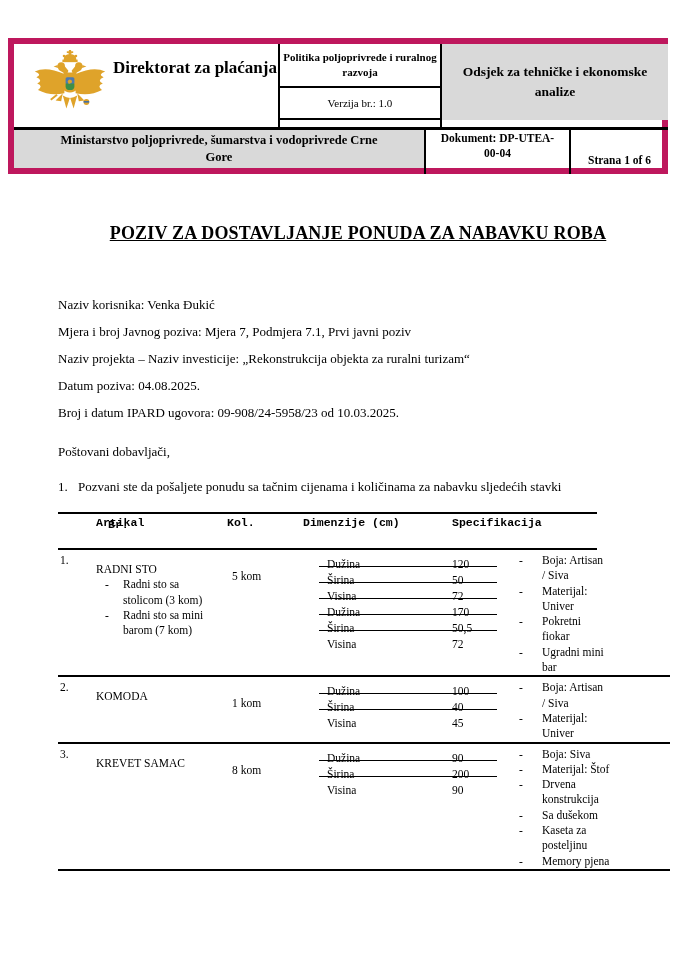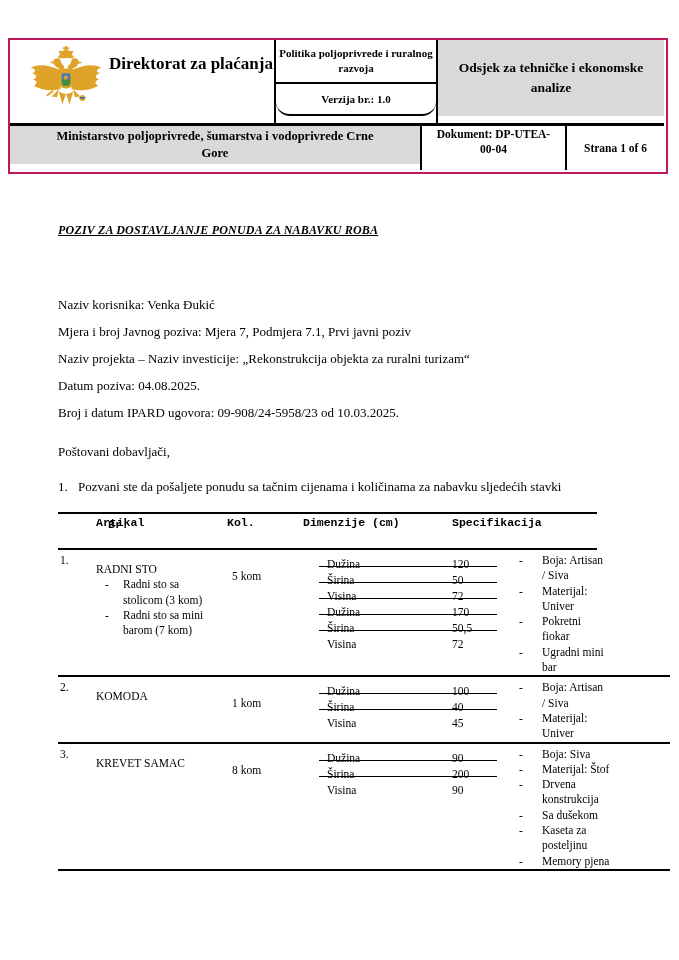--- a/index.html
+++ b/index.html
@@ -3,56 +3,56 @@
 <meta charset="utf-8">
 <style>
   html,body{margin:0;padding:0;}
   body{
     width:679px;height:960px;background:#ffffff;color:#000;
     font-family:"Liberation Serif", serif;
     position:relative;overflow:hidden;
   }
   
   .hdr{position:absolute;left:8px;top:38px;width:660px;height:136px;
-       border:2px solid #be185d;box-sizing:border-box;background:#fff;}
+       border:6px solid #be185d;box-sizing:border-box;background:#fff;}
   .hdr-row1{position:absolute;left:0;top:0;width:654px;height:83px;}
   .hdr-sep{position:absolute;left:0;top:83px;width:654px;height:3px;background:#000;}
   .hdr-row2{position:absolute;left:0;top:86px;width:654px;height:44px;}
   .cell-a{position:absolute;left:0;top:0;width:264px;height:83px;}
   .logo{position:absolute;left:16px;top:6px;width:80px;height:72px;}
   .dir-title{position:absolute;left:98px;top:13px;width:166px;text-align:center;
              font-weight:bold;font-size:17px;line-height:1.35;}
   .vb{position:absolute;top:0;width:2px;height:83px;background:#000;}
   .vb1{left:264px;} .vb2{left:426px;}
   .cell-b{position:absolute;left:266px;top:0;width:160px;height:83px;}
   .cell-b1{height:44px;border-bottom:2px solid #000;box-sizing:border-box;
            display:flex;align-items:center;justify-content:center;text-align:center;
            font-weight:bold;font-size:11px;line-height:1.35;}
   .cell-b2{height:32px;border-bottom:2px solid #000;box-sizing:border-box;
            display:flex;align-items:center;justify-content:center;
-           font-weight:bold;font-size:11px;border-radius:14px;}
+           font-weight:normal;font-size:11px;}
   .cell-c{position:absolute;left:428px;top:0;width:226px;height:83px;}
   .cell-c-in{position:absolute;left:0;top:0;width:226px;height:76px;background:#d9d9d9;
              display:flex;align-items:center;justify-content:center;text-align:center;
              font-weight:bold;font-size:13.5px;line-height:1.5;}
   .vb-r2{position:absolute;top:0;width:2px;height:44px;background:#000;}
   .vb3{left:410px;} .vb4{left:555px;}
   .cell-d{position:absolute;left:0;top:0;width:410px;height:61px;}
   .cell-d-in{position:absolute;left:0;top:0;width:410px;height:38px;background:#d9d9d9;
              display:flex;align-items:center;justify-content:center;text-align:center;
              font-weight:bold;font-size:12.5px;line-height:1.4;white-space:pre-line;}
   .cell-e{position:absolute;left:412px;top:0;width:143px;height:32px;
           display:flex;align-items:center;justify-content:center;text-align:center;
           font-weight:bold;font-size:11.5px;line-height:1.3;padding:0 8px;box-sizing:border-box;}
-  .cell-f{position:absolute;left:557px;top:0;width:97px;height:44px;
+  .cell-f{position:absolute;left:557px;top:8px;width:97px;height:44px;
           display:flex;align-items:center;justify-content:center;
           font-weight:bold;font-size:11.5px;border-radius:14px;}
   
-  .doc-title{position:absolute;left:58px;top:223px;width:600px;
-             font-weight:bold;font-size:12px;letter-spacing:.2px;text-decoration:underline;font-style:italic;}
+  .doc-title{position:absolute;left:58px;top:223px;width:600px;text-align:center;
+             font-weight:bold;font-size:18px;letter-spacing:.2px;text-decoration:underline;}
   .intro{position:absolute;left:58px;top:295px;width:600px;font-size:13px;}
   .intro-line{height:27px;line-height:20px;}
   .salutation{position:absolute;left:58px;top:444px;font-size:13px;}
   .item-line{position:absolute;left:58px;top:479px;width:580px;display:flex;font-size:13px;}
   .item-num{width:20px;flex:none;}
   
   .tbl{position:absolute;left:58px;top:512px;width:612px;font-size:11.5px;}
   .tbl-head{position:relative;width:539px;height:38px;box-sizing:border-box;
             border-top:2px solid #000;border-bottom:2px solid #000;font-weight:bold;}
   .tbl-head span{position:absolute;font-family:Liberation Mono, monospace;}

